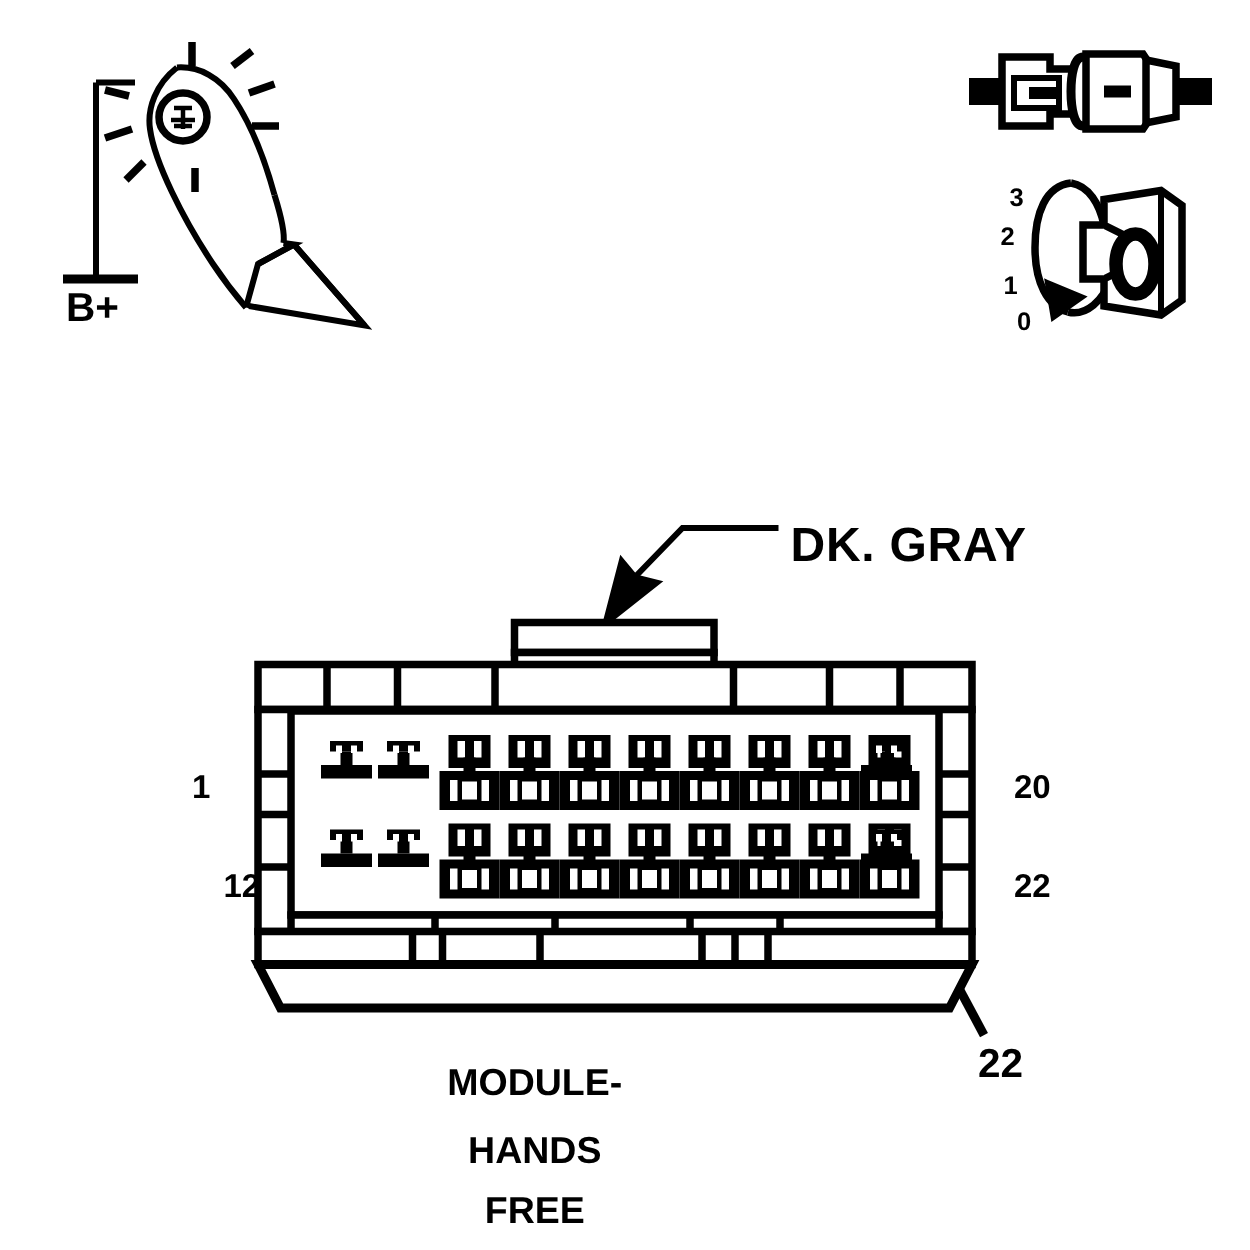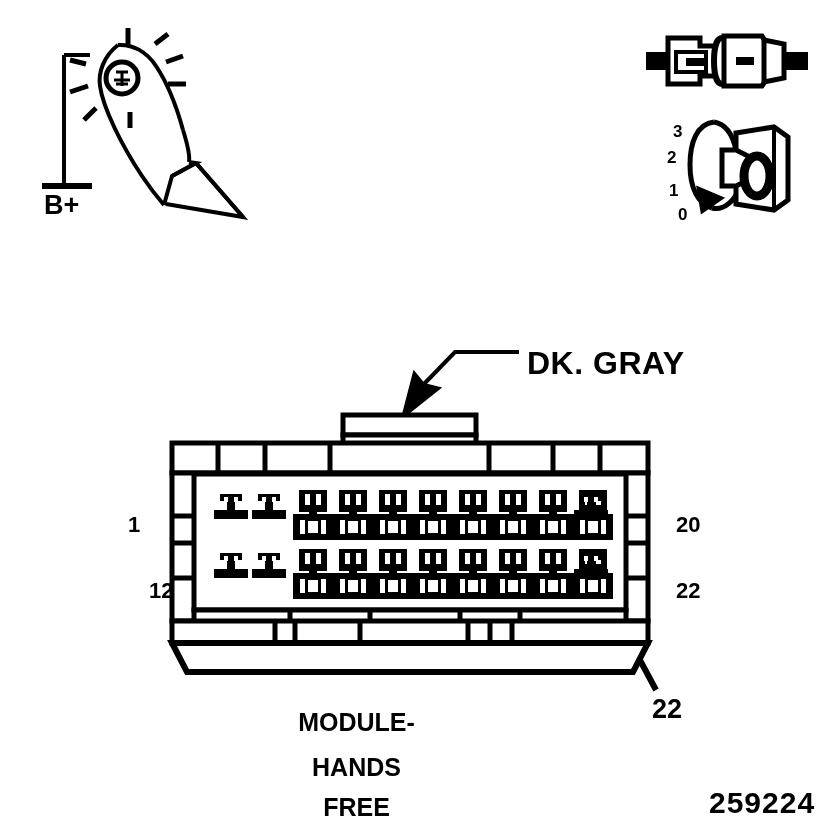--- a/index.html
+++ b/index.html
@@ -383,20 +383,19 @@
   <div class="lbl" id="label-pin-12">12</div>
   <div class="lbl" id="label-pin-11">20</div>
   <div class="lbl" id="label-pin-22">22</div>
 
   <div class="lbl" id="label-callout-22">22</div>
 
   <div class="lbl" id="label-module-1">MODULE-</div>
   <div class="lbl" id="label-module-2">HANDS</div>
   <div class="lbl" id="label-module-3">FREE</div>
 
-  <div class="lbl" id="label-part-number">259224</div>
 
   <div class="keynum" id="label-key-3">3</div>
   <div class="keynum" id="label-key-2">2</div>
   <div class="keynum" id="label-key-1">1</div>
   <div class="keynum" id="label-key-0">0</div>
 
 </div>
 
 </body></html>

